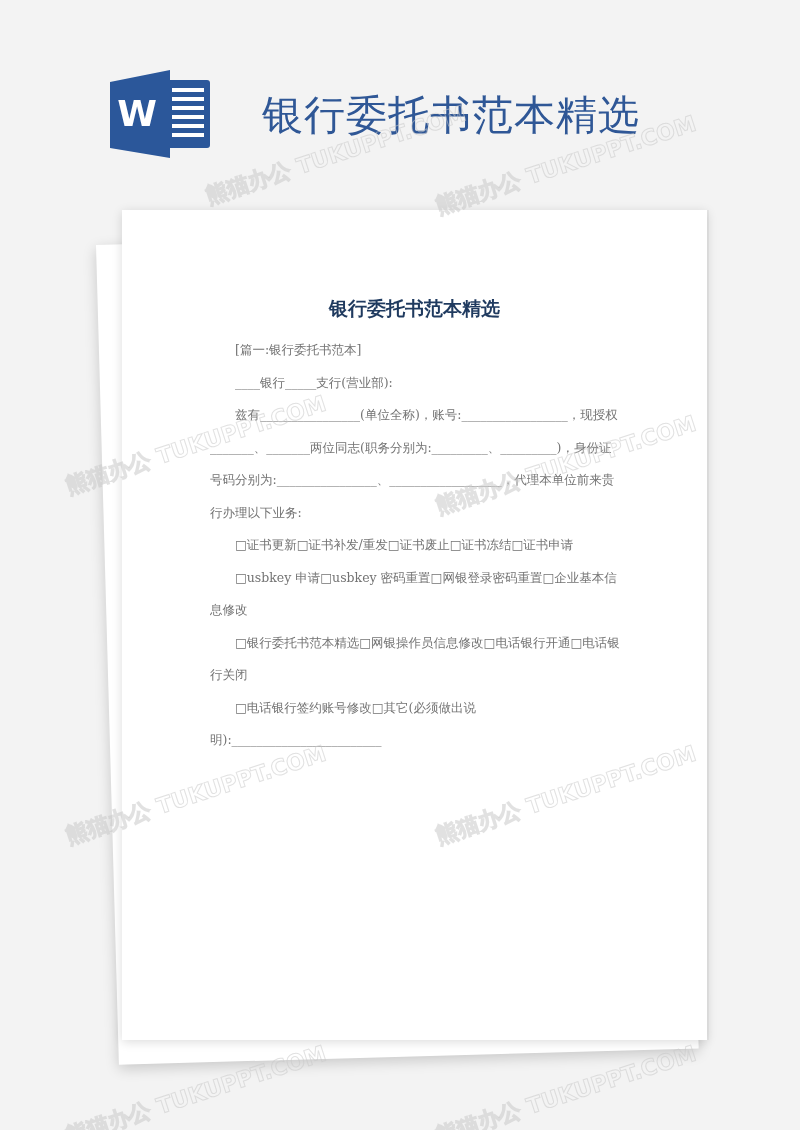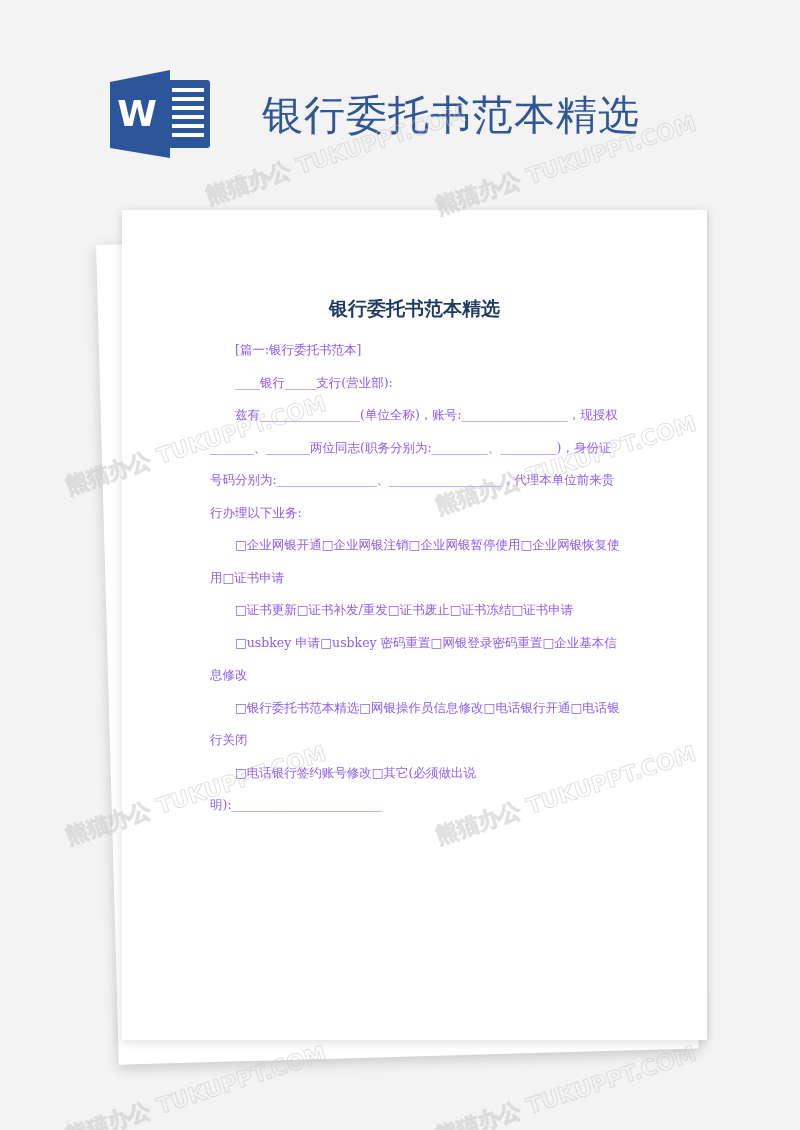--- a/index.html
+++ b/index.html
@@ -25,21 +25,21 @@
     background: #fff;
     box-shadow: 0 2px 10px rgba(0,0,0,0.14), 2px 0 0 #e8e8e8;
   }
   .doc-title {
     position: absolute; left: 0; top: 86px; width: 585px; text-align: center;
     font-family: "DejaVu Sans", "Liberation Sans", sans-serif;
     font-weight: bold; font-size: 19px; color: #1f3a5f;
   }
   .body-text {
     position: absolute; left: 88px; top: 124px; width: 410px;
-    font-size: 12.5px; color: #8b5cf6; line-height: 32.5px;
+    font-size: 12.5px; color: #737373; line-height: 32.5px;
   }
   .p { margin: 0; text-indent: 25px; white-space: pre-wrap; }
   .watermark {
     position: absolute; color: rgba(255,255,255,0.0);
     -webkit-text-stroke: 1px rgba(200,200,200,0.55);
     font-family: "DejaVu Sans", sans-serif; font-size: 22px; font-weight: bold;
     transform: rotate(-18deg); white-space: nowrap; pointer-events: none;
   }
 </style>
 </head>
@@ -63,21 +63,20 @@
 </div>
 
 <div class="page-back"></div>
 
 <div class="page">
   <div class="doc-title">银行委托书范本精选</div>
   <div class="body-text">
     <p class="p">[篇一:银行委托书范本]</p>
     <p class="p">____银行_____支行(营业部):</p>
     <p class="p">兹有________________(单位全称)，账号:_________________，现授权_______、_______两位同志(职务分别为:_________、_________)，身份证号码分别为:________________、__________________，代理本单位前来贵行办理以下业务:</p>
-    <p class="p">□企业网银开通□企业网银注销□企业网银暂停使用□企业网银恢复使用□证书申请</p>
     <p class="p">□证书更新□证书补发/重发□证书废止□证书冻结□证书申请</p>
     <p class="p">□usbkey 申请□usbkey 密码重置□网银登录密码重置□企业基本信息修改</p>
     <p class="p">□银行委托书范本精选□网银操作员信息修改□电话银行开通□电话银行关闭</p>
     <p class="p">□电话银行签约账号修改□其它(必须做出说明):________________________</p>
   </div>
 </div>
 
 <div class="watermark" style="left:200px; top:140px;">熊猫办公 TUKUPPT.COM</div>
 <div class="watermark" style="left:430px; top:150px;">熊猫办公 TUKUPPT.COM</div>
 <div class="watermark" style="left:60px; top:430px;">熊猫办公 TUKUPPT.COM</div>

